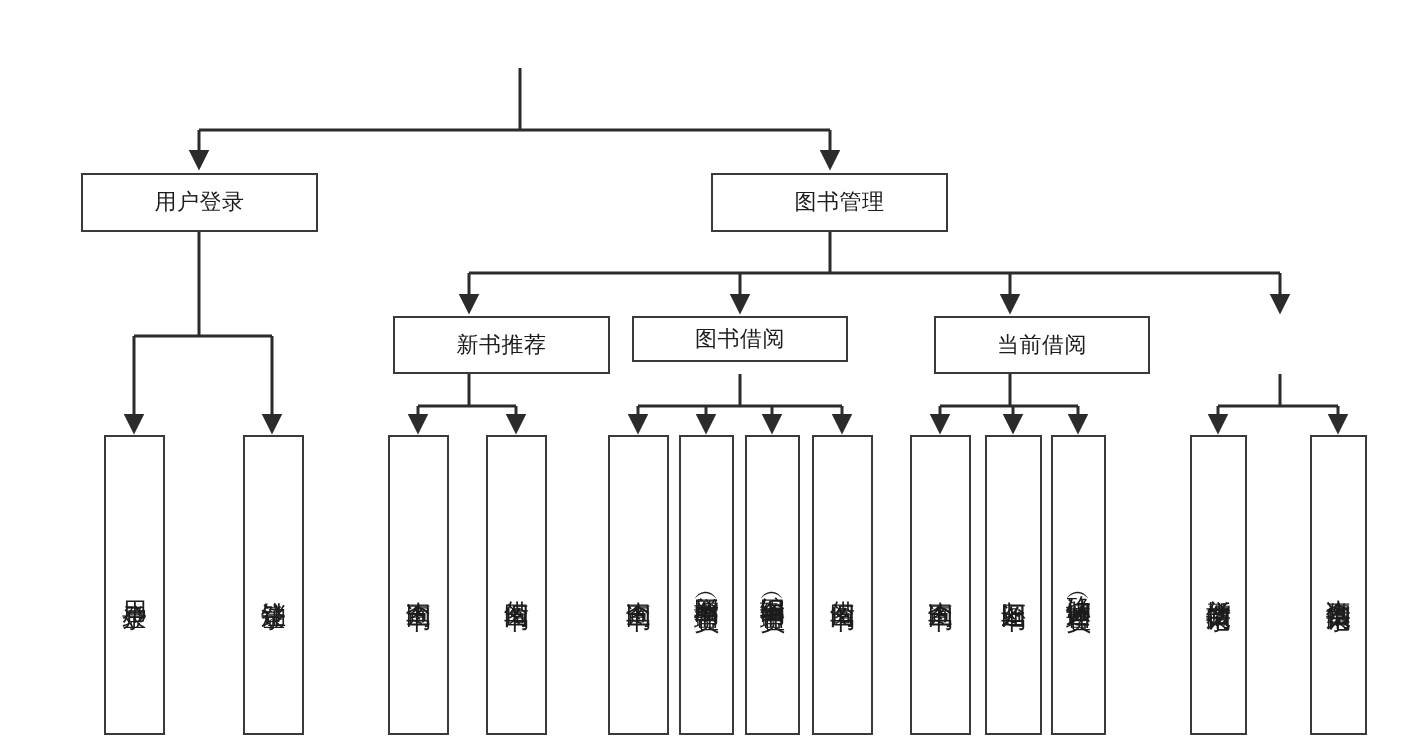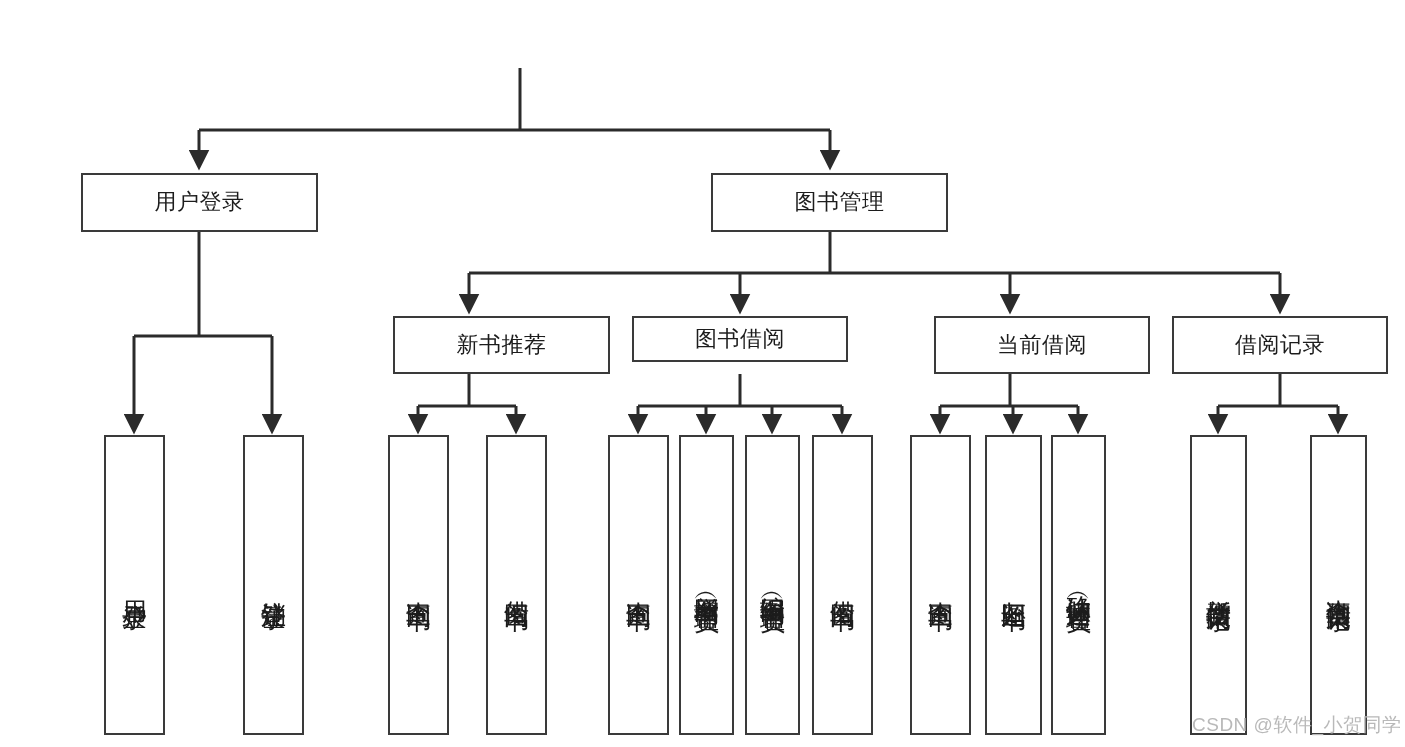--- a/index.html
+++ b/index.html
@@ -138,23 +138,20 @@
 
   <div class="node h" id="node-l3-0" style="left: 361px; top: 316px; width: 217px; height: 58px; border-color: rgb(58, 58, 58); color: rgb(28, 28, 28); margin-left: 32px;">
     <span class="lbl">新书推荐</span>
   </div>
   <div class="node h" id="node-l3-1" style="left: 632px; top: 316px; width: 216px; height: 46px; border-color: rgb(58, 58, 58); color: rgb(28, 28, 28);">
     <span class="lbl">图书借阅</span>
   </div>
   <div class="node h" id="node-l3-2" style="left: 934px; top: 316px; width: 216px; height: 58px; border-color: rgb(58, 58, 58); color: rgb(28, 28, 28);">
     <span class="lbl">当前借阅</span>
   </div>
-  <div class="node h" id="node-l3-3" style="left: 1172px; top: 316px; width: 216px; height: 58px; border-color: rgb(58, 58, 58); color: rgb(28, 28, 28);">
-    <span class="lbl">借阅记录</span>
-  </div>
 
   <div class="node v" id="node-leaf-0" style="left: 104px; top: 435px; width: 61px; height: 300px; border-color: rgb(58, 58, 58); color: rgb(28, 28, 28);">
     <span class="lbl">用户登录</span>
   </div>
   <div class="node v" id="node-leaf-1" style="left: 243px; top: 435px; width: 61px; height: 300px; border-color: rgb(58, 58, 58); color: rgb(28, 28, 28);">
     <span class="lbl">注销登录</span>
   </div>
   <div class="node v" id="node-leaf-2" style="left: 388px; top: 435px; width: 61px; height: 300px; border-color: rgb(58, 58, 58); color: rgb(28, 28, 28);">
     <span class="lbl">查询图书</span>
   </div>
@@ -182,15 +179,14 @@
   <div class="node v" id="node-leaf-10" style="left: 1051px; top: 435px; width: 55px; height: 300px; border-color: rgb(58, 58, 58); color: rgb(28, 28, 28);">
     <span class="lbl">确认归还（管理员）</span>
   </div>
   <div class="node v" id="node-leaf-11" style="left: 1190px; top: 435px; width: 57px; height: 300px; border-color: rgb(58, 58, 58); color: rgb(28, 28, 28);">
     <span class="lbl">新增借阅记录</span>
   </div>
   <div class="node v" id="node-leaf-12" style="left: 1310px; top: 435px; width: 57px; height: 300px; border-color: rgb(58, 58, 58); color: rgb(28, 28, 28);">
     <span class="lbl">查询借阅记录</span>
   </div>
 
-  <div class="watermark" style="left: 1192px; top: 712px; color: rgb(185, 185, 185);">CSDN @软件_小贺同学</div>
 
 </div>
 
 </body></html>

